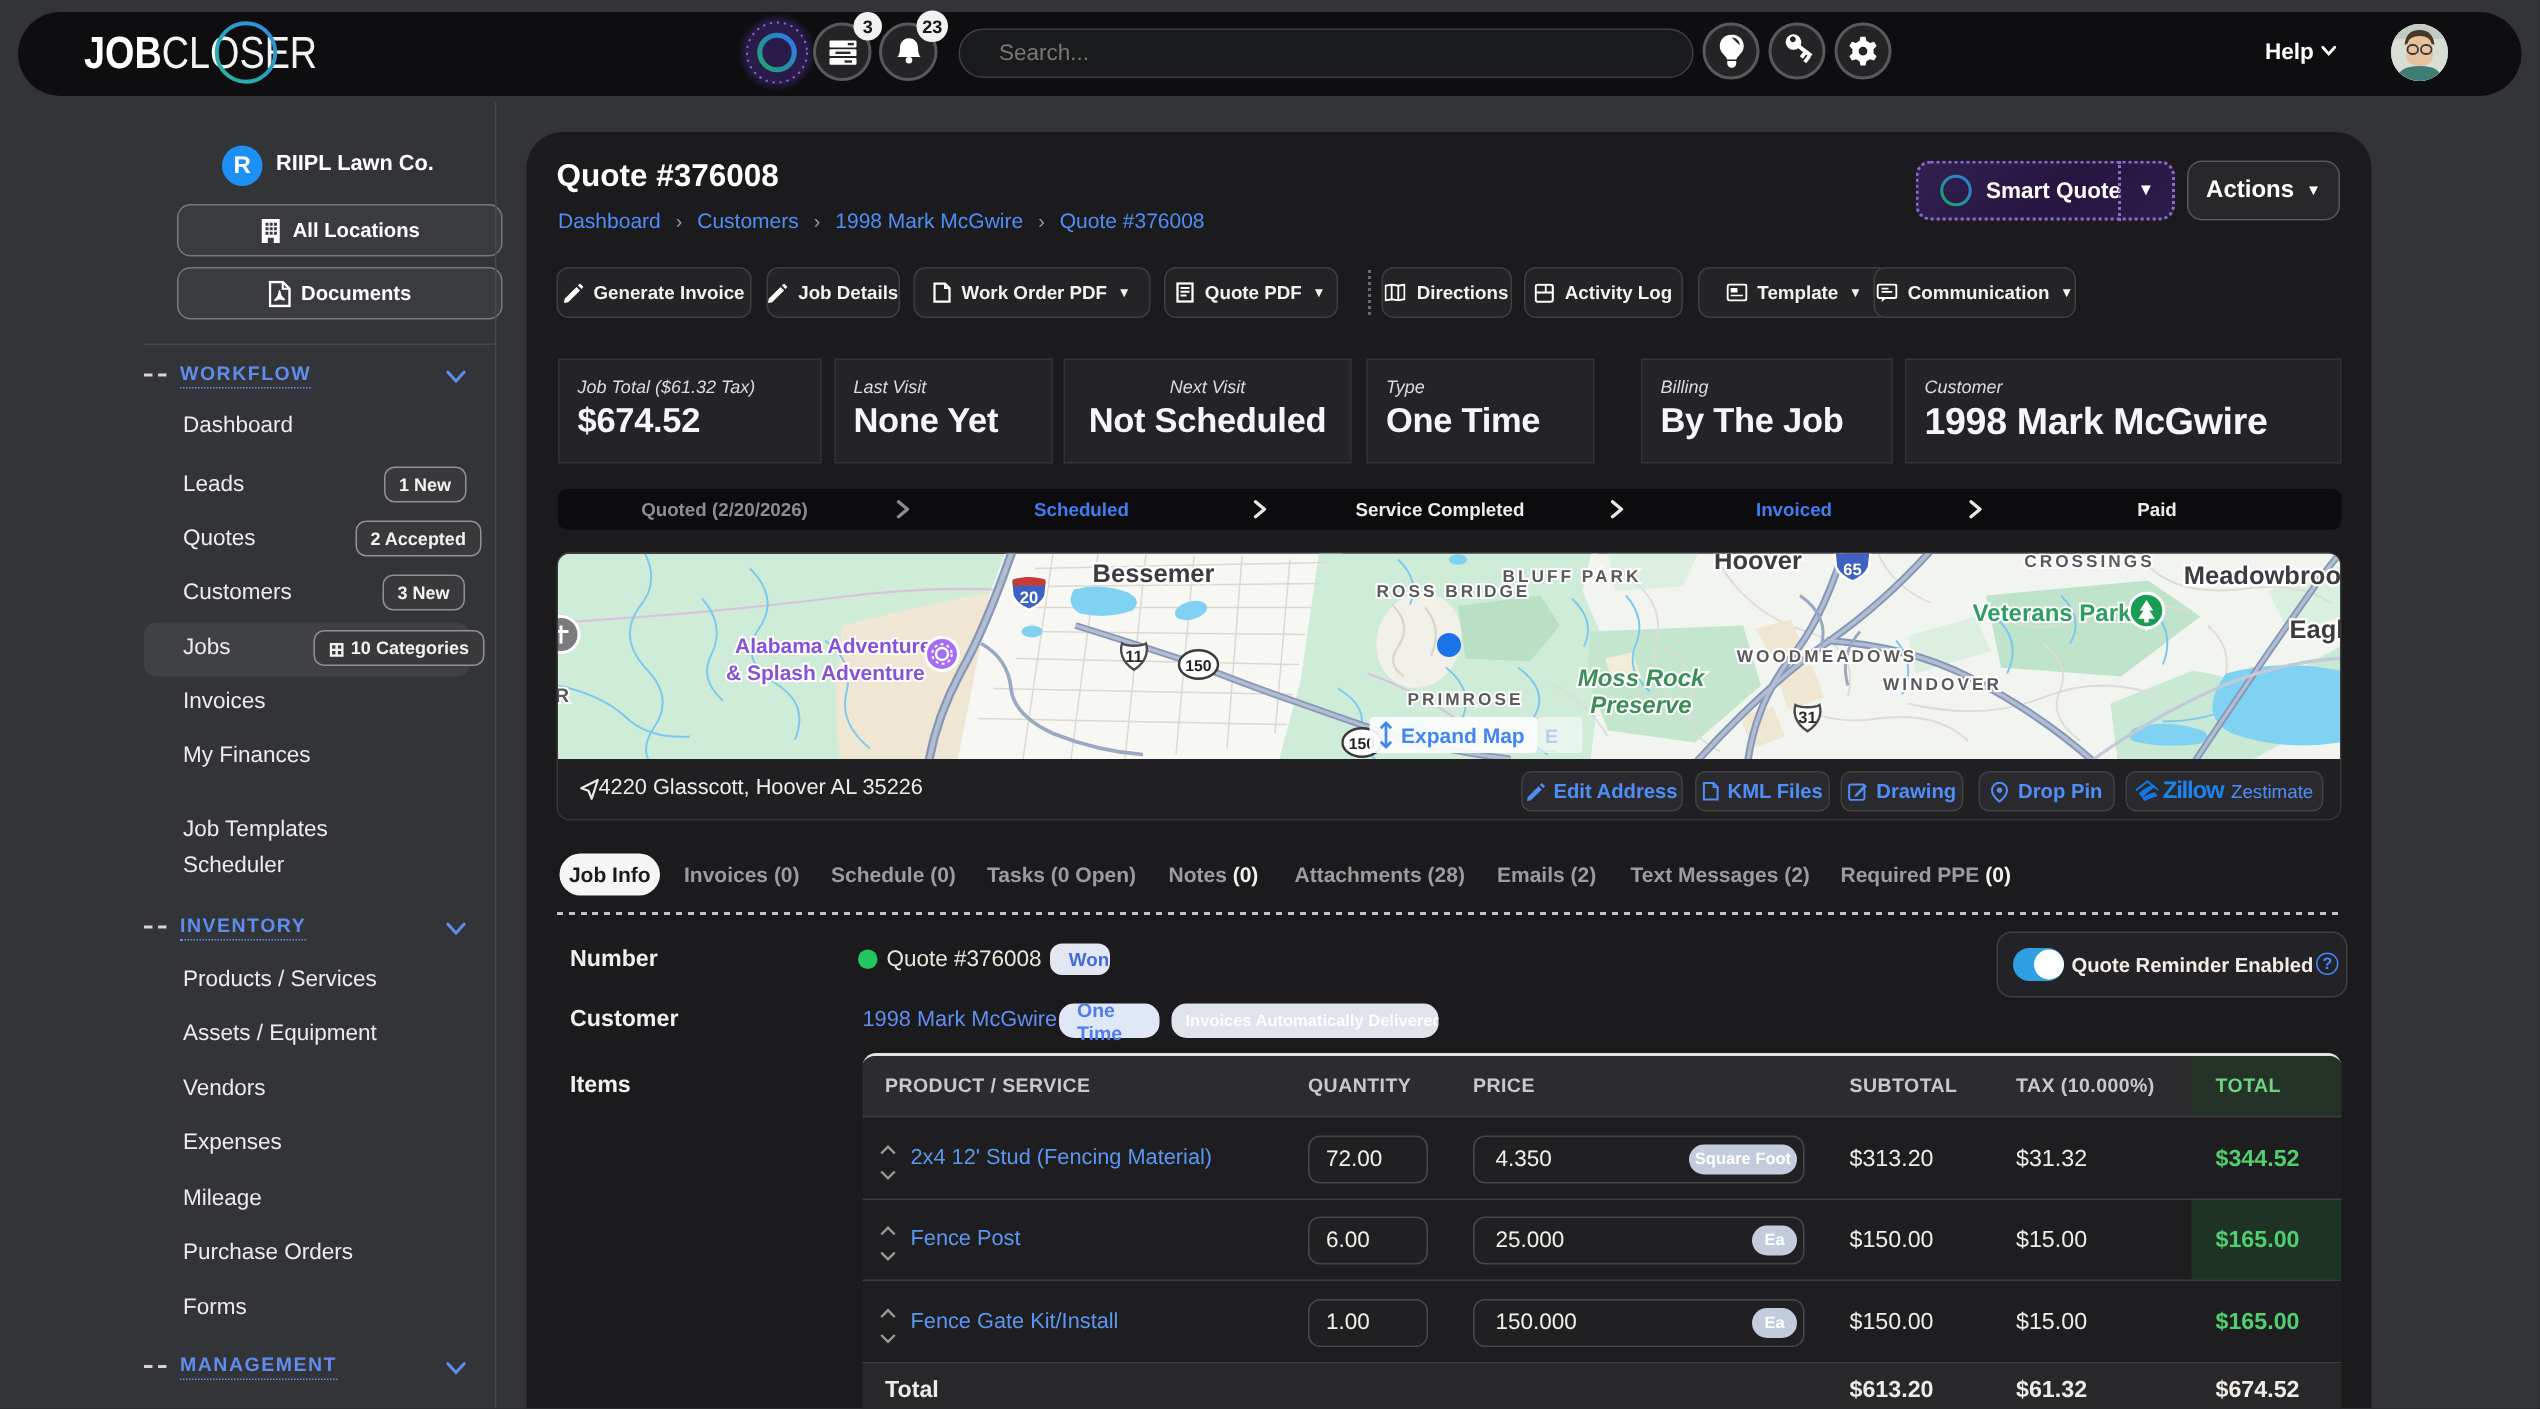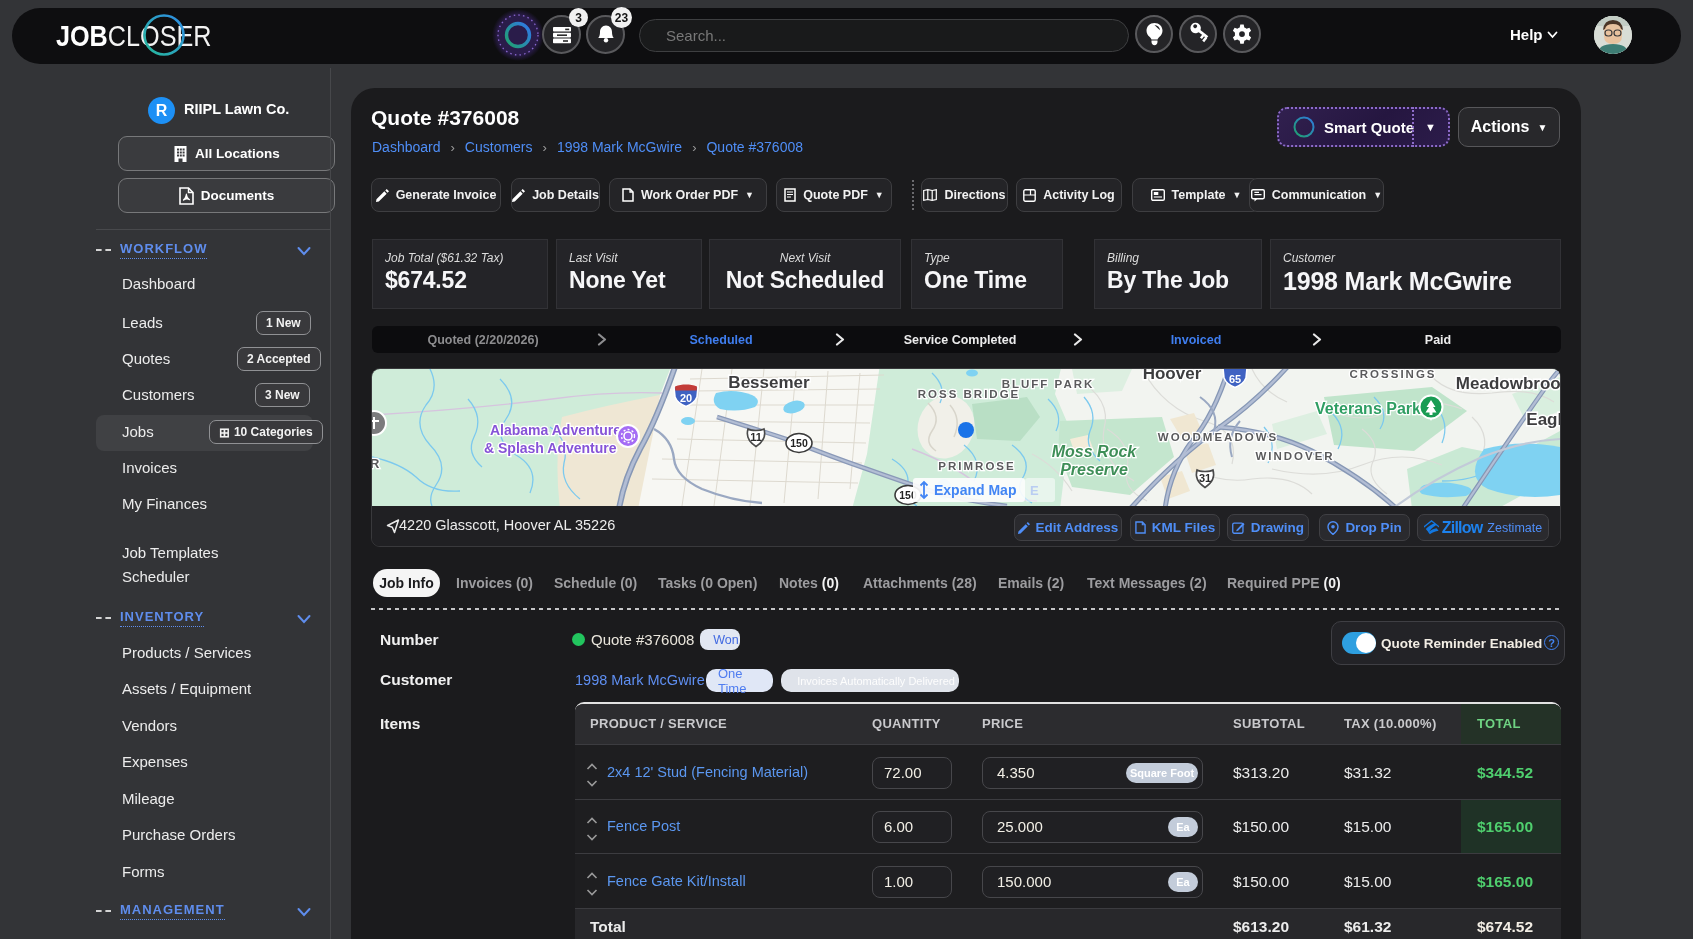--- a/index.html
+++ b/index.html
@@ -45,21 +45,21 @@
 #mapcard { position:absolute; left:20px; top:280px; width:1190px; height:179px; border:1px solid #39393c; border-radius:9px; overflow:hidden; }
 #addressbar { position:absolute; left:0; top:137px; width:1188px; height:41px; background:#202023; }
 .map-btn { position:absolute; top:8px; height:27px; background:#2a2a2e; border:1px solid #404044; border-radius:7px; color:#4f8ef7; font-weight:700; font-size:13.5px; display:flex; align-items:center; justify-content:center; gap:6px; }
 
 
 .tab { position:absolute; top:483px; height:25px; color:#9c9c9f; font-weight:700; font-size:14px; white-space:nowrap; line-height:25px; }
 #tab-active { position:absolute; left:22px; top:481px; width:67px; height:28px; background:#f5f5f5; border-radius:14px; color:#1b1b1d; font-weight:700; font-size:14px; text-align:center; line-height:28px; }
 #dashline { position:absolute; left:20px; top:520px; width:1190px; height:1.5px; background:repeating-linear-gradient(90deg,#c4c4c6 0 4px,transparent 4px 8px); }
 
 .field-label { position:absolute; left:29px; font-weight:700; font-size:15.5px; color:#f0f0f0; }
-.pill-badge { position:absolute; border-radius:8px; font-weight:400; font-size:13px; display:flex; align-items:center; justify-content:center;padding-left:12px; }
+.pill-badge { position:absolute; border-radius:8px; font-weight:700; font-size:13px; display:flex; align-items:center; justify-content:center;padding-left:12px; }
 
 
 #items-table { position:absolute; left:224px; top:614px; width:986px; height:237px; background:#1e1e20; border-top:2px solid #e2e2e2; border-radius:9px 9px 0 0; overflow:hidden; }
 .th { position:absolute; top:0; height:40px; line-height:40px; color:#c9c9cc; font-weight:700; font-size:13px; letter-spacing:0.3px; }
 .rowline { position:absolute; left:0; width:986px; height:1px; background:#3c3c40; }
 .qty-input { position:absolute; width:80px; height:32px; background:#202023; border:1px solid #47474b; border-radius:8px; color:#f2efe6; font-size:15px; line-height:30px; padding-left:11px; }
 .price-input { position:absolute; width:221px; height:32px; background:#202023; border:1px solid #47474b; border-radius:8px; color:#f2efe6; font-size:15px; line-height:30px; padding-left:14px; }
 .unit-badge { position:absolute; background:#c3ccda; color:#fff; font-weight:700; font-size:11px; border-radius:10px; height:20px; display:flex; align-items:center; justify-content:center; }
 .cell { position:absolute; font-size:15.5px; color:#ececec; white-space:nowrap; }
 .cell.green { color:#4fcf6e; font-weight:700; }

